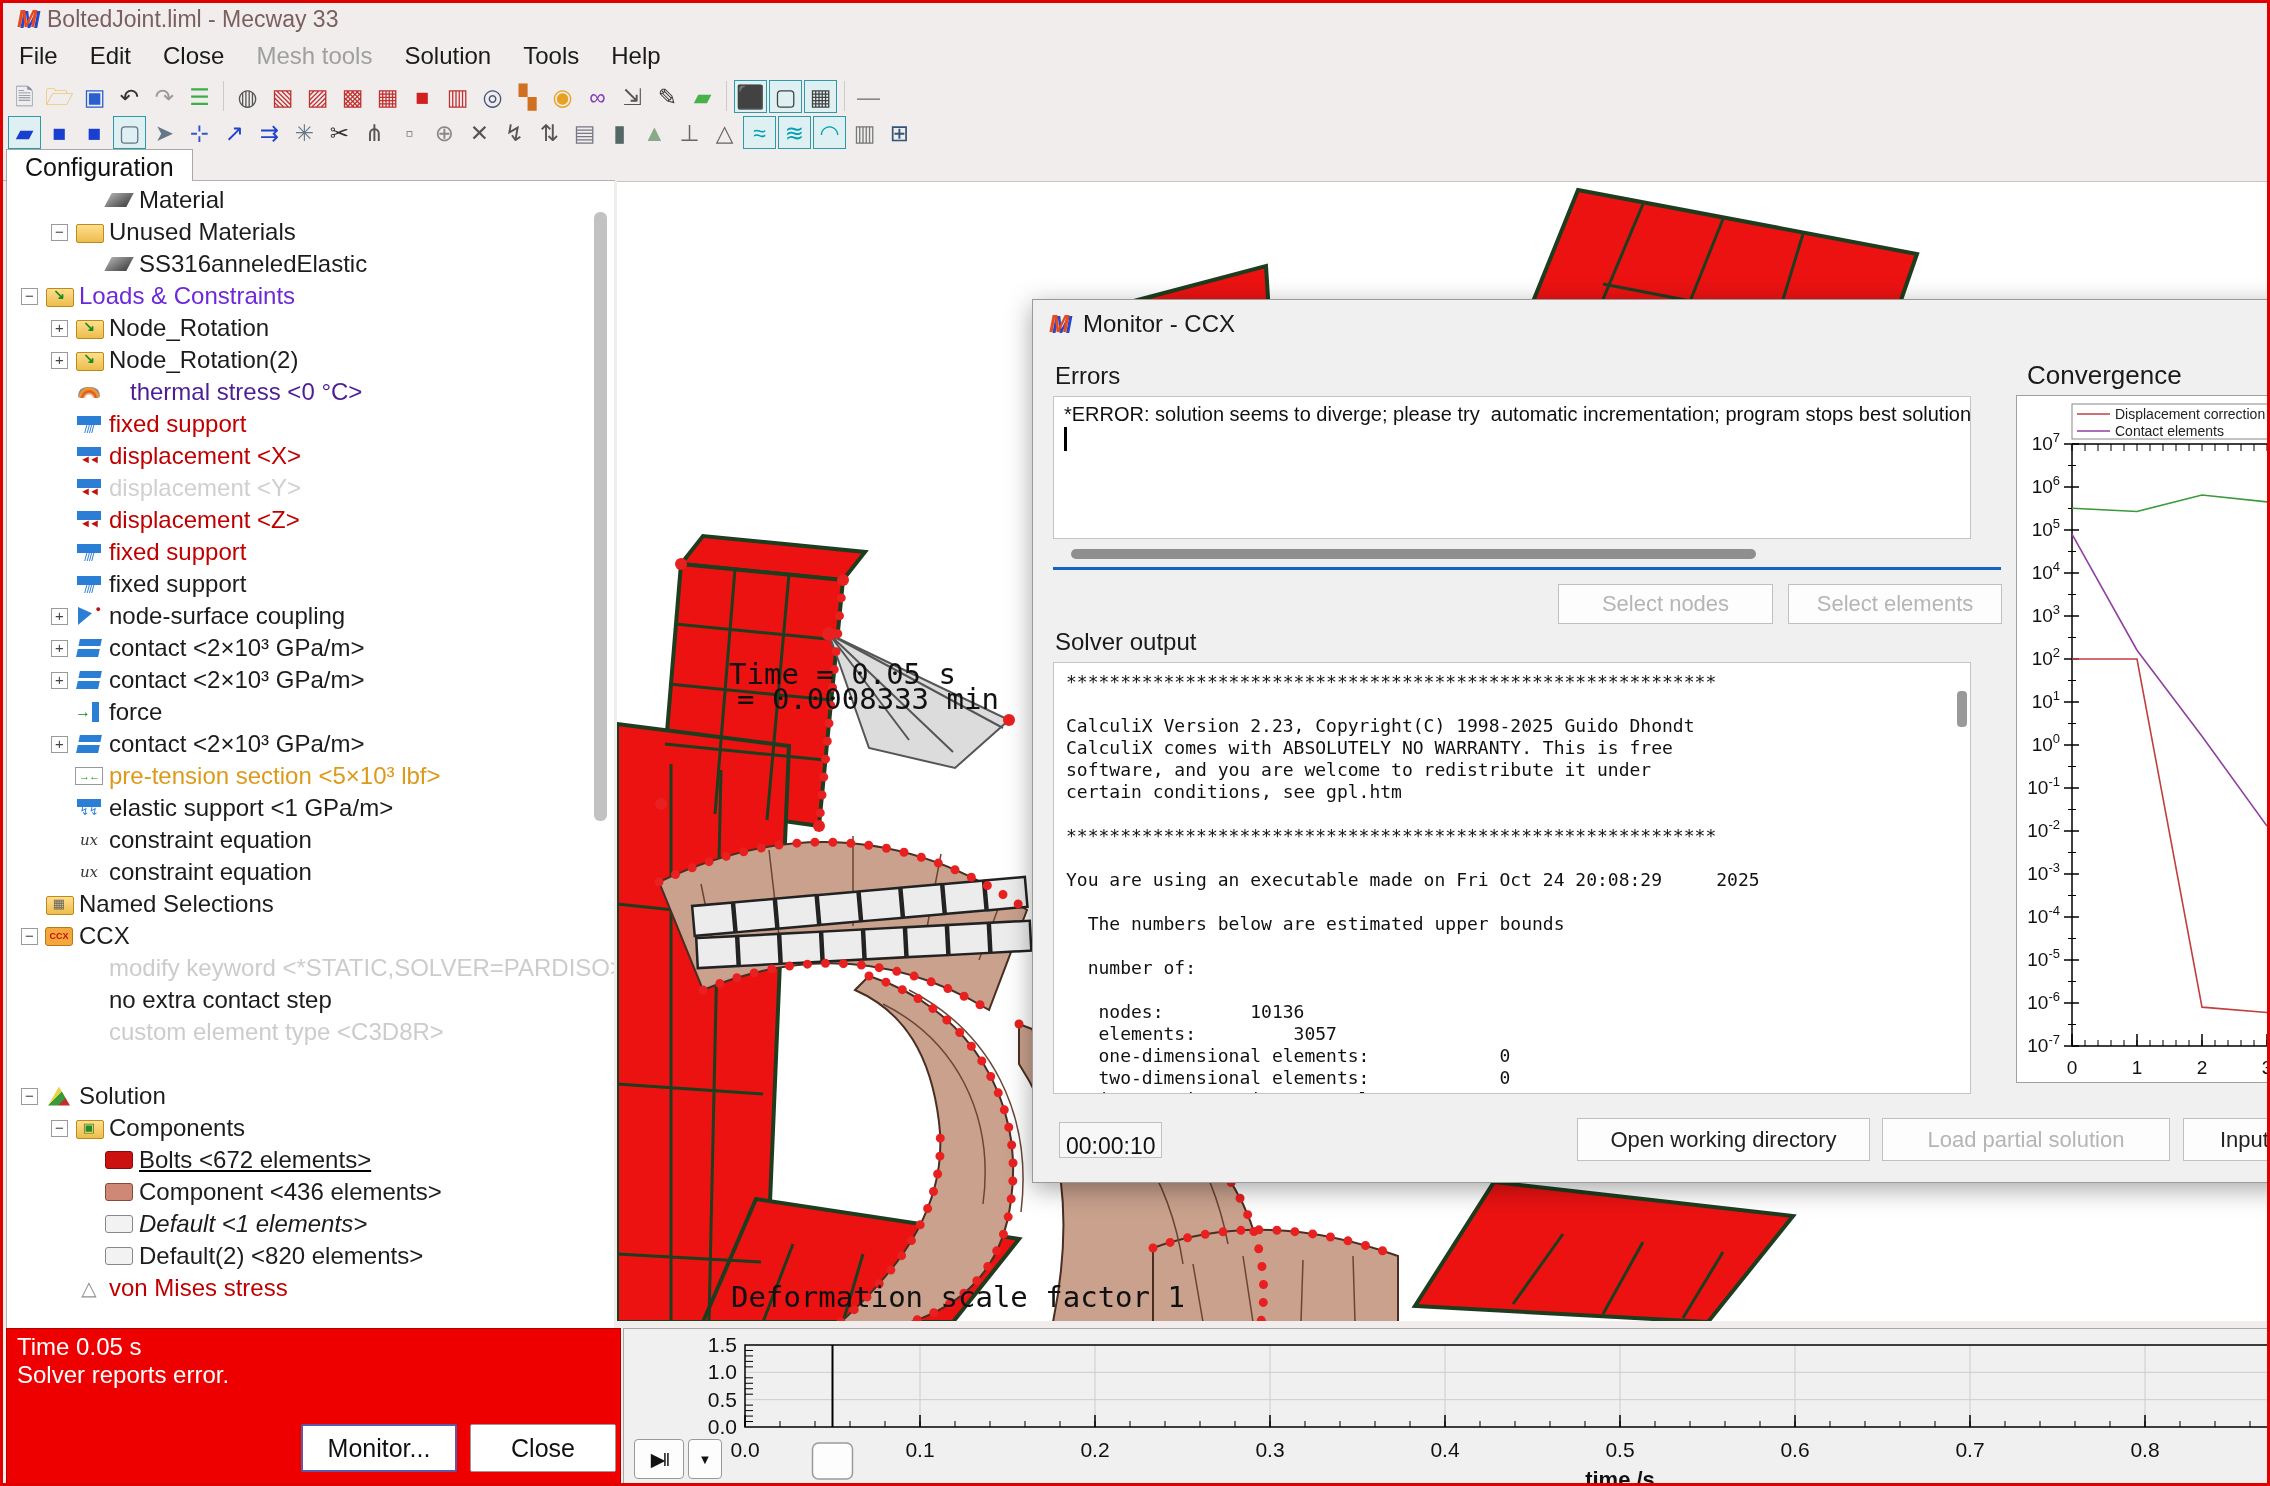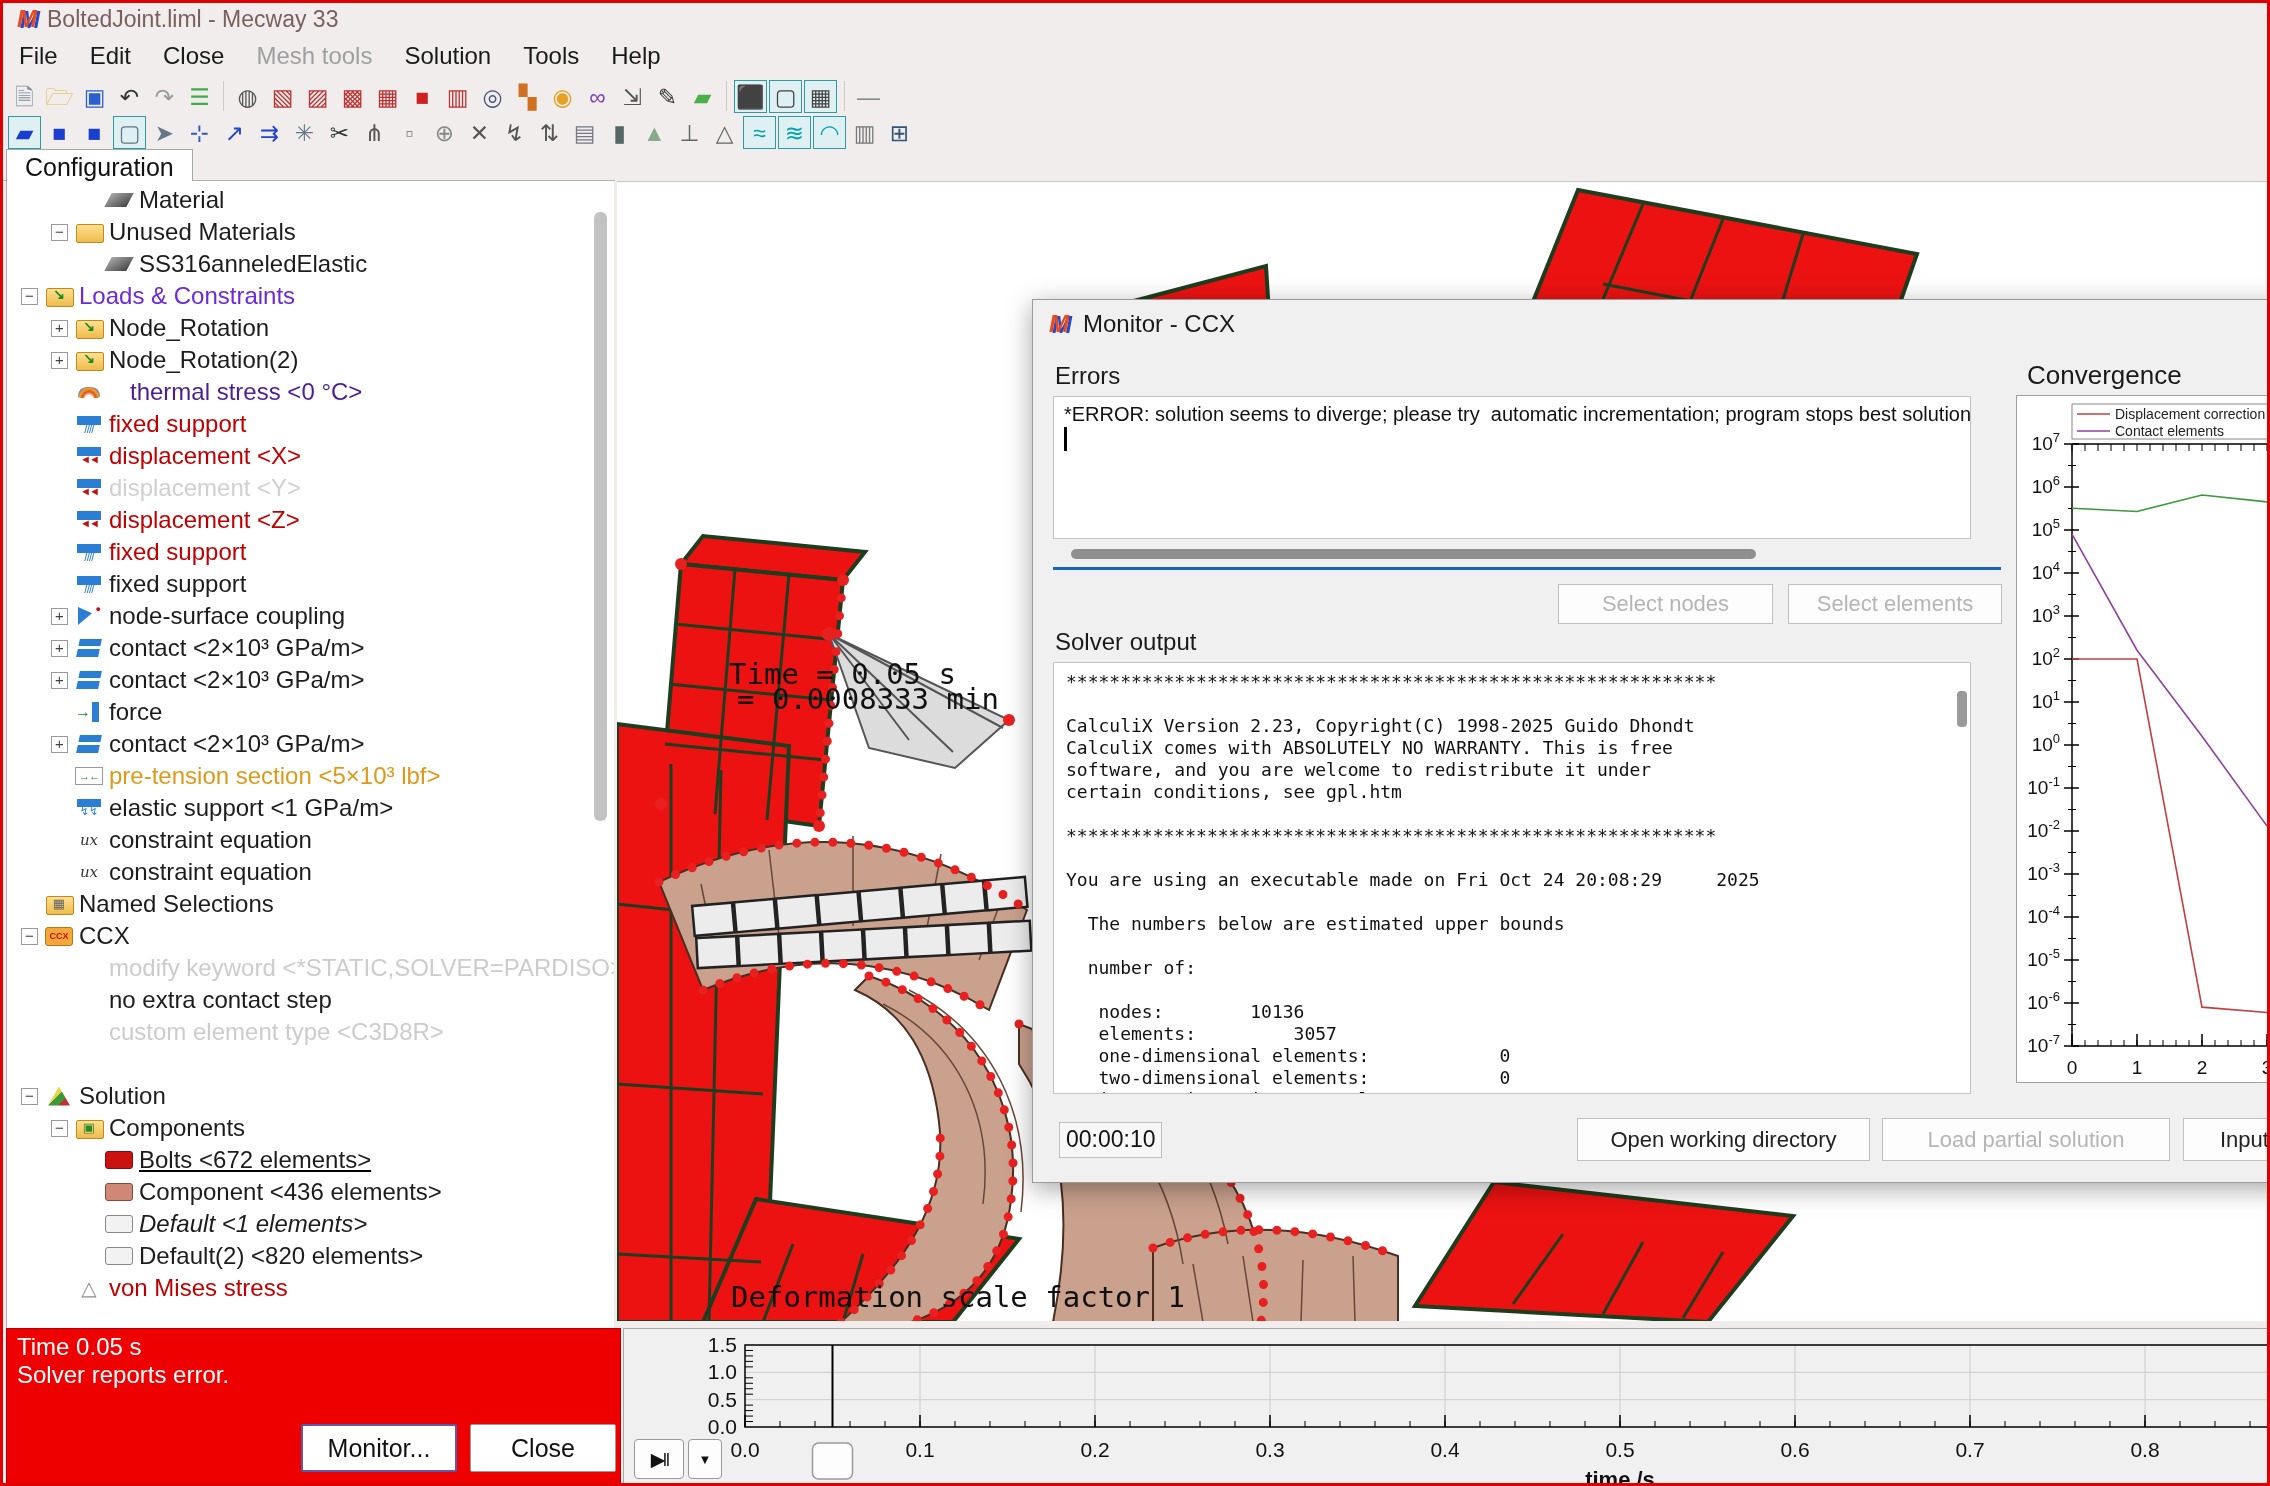--- a/index.html
+++ b/index.html
@@ -129,21 +129,21 @@
     font-family:inherit; text-align:center; color:#222; }
   .dlg-btn.disabled { color:#b5b5b5; }
   #sel-nodes { left:525px; top:284px; width:215px; height:40px; }
   #sel-elems { left:755px; top:284px; width:214px; height:40px; }
   #solver-box { position:absolute; left:20px; top:362px; width:918px; height:432px; background:#ffffff;
     border:1px solid #c4c4c4; overflow:hidden; }
   #solver-text { position:absolute; left:12px; top:8px; font-family:"DejaVu Sans Mono", monospace;
     font-size:18px; line-height:22px; color:#111; white-space:pre; }
   #solver-scroll { position:absolute; right:3px; top:28px; width:10px; height:36px; background:#9a9a9a; border-radius:4px; }
   #timer-box { position:absolute; left:26px; top:822px; width:103px; height:36px; background:#f7f7f7;
-    border:1px solid #c0c0c0; font-size:23px; color:#111; padding:3px 0 0 6px; }
+    border:1px solid #c0c0c0; font-size:23px; color:#111; padding:10px 0 0 6px; }
   #open-dir { left:544px; top:818px; width:293px; height:43px; }
   #load-partial { left:849px; top:818px; width:288px; height:43px; }
   #input-file { left:1150px; top:818px; width:140px; height:43px; }
   #conv-panel { position:absolute; left:983px; top:95px; width:280px; height:688px; background:#ffffff;
     border:1px solid #a0a0a0; overflow:hidden; }
 </style>
 </head>
 <body>
 
 <div id="screen">

